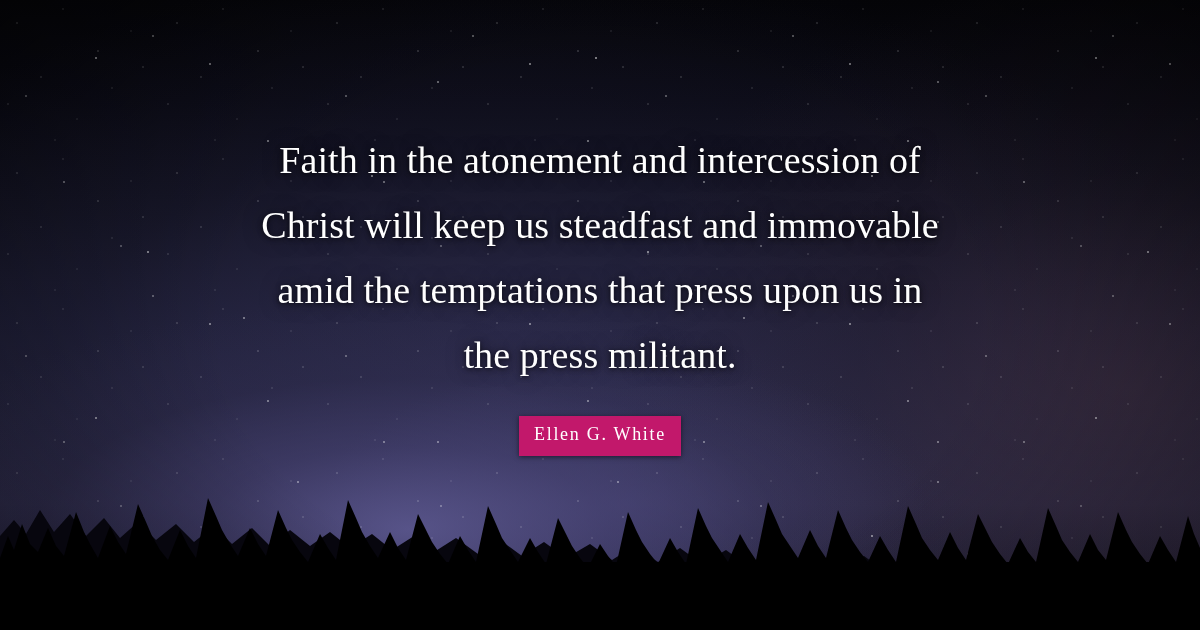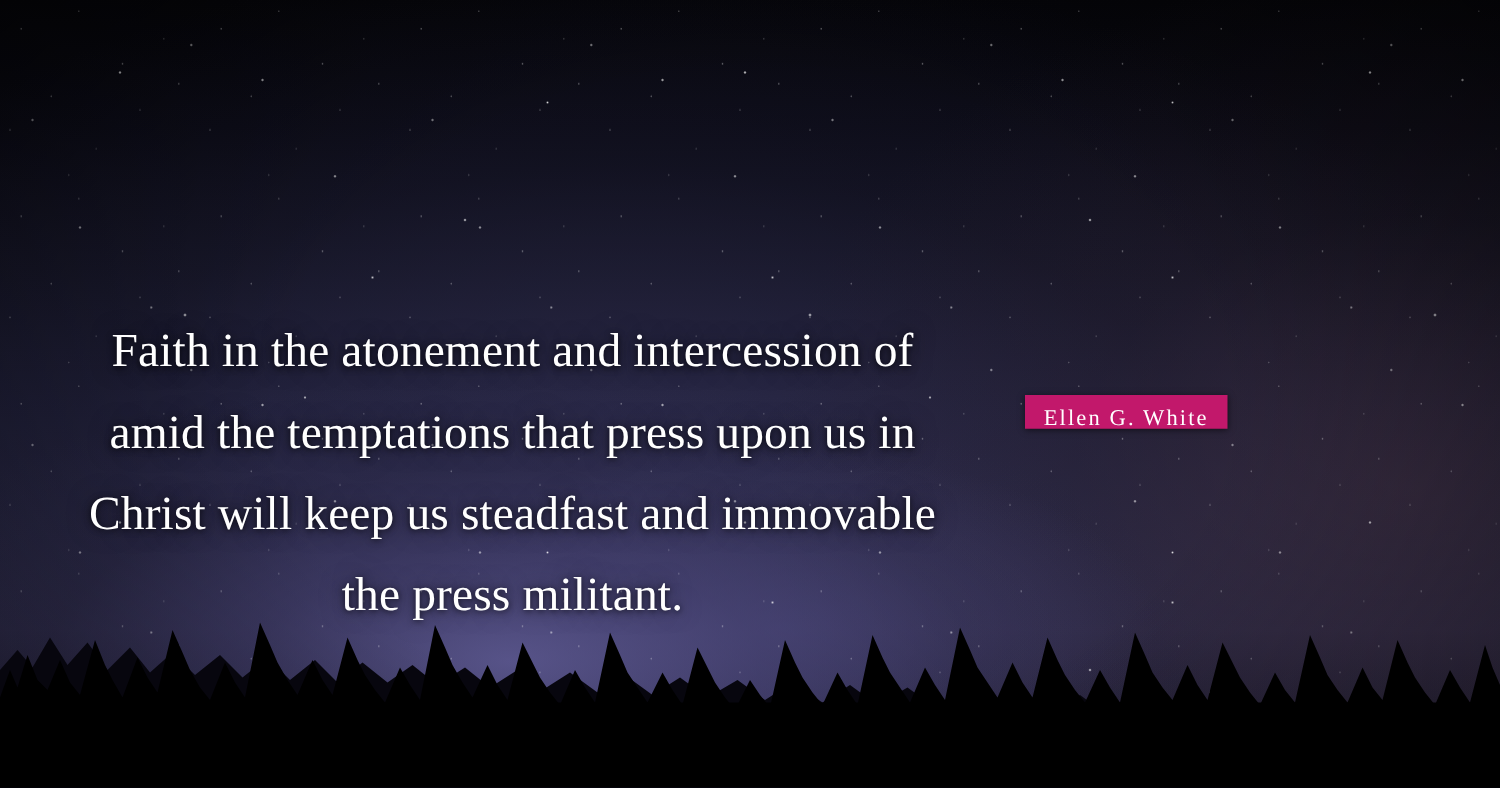--- a/index.html
+++ b/index.html
@@ -129,21 +129,21 @@
     left:0; right:0; bottom:0;
     height:68px;
     background:#000;
     pointer-events:none;
   }
 
   
   .content {
     position:absolute; inset:0;
     display:flex;
-    flex-direction:row;
+    flex-direction:column;
     align-items:center;
     z-index:5;
   }
 
   .quote {
     width:820px;
     margin-top:128px;
     text-align:center;
     color:#ffffff;
     font-family:"Liberation Serif", serif;
@@ -156,21 +156,21 @@
 
   .author-badge {
     margin-top:28px;
     display:inline-block;
     background:#c2186b;
     color:#ffffff;
     font-family:"Liberation Serif", serif;
     font-size:18px;
     line-height:1;
     letter-spacing:1.7px;
-    padding:9px 15px 0 15px;
+    padding:9px 15px 13px 15px;
     box-shadow:0 1px 5px rgba(0,0,0,.55);
   }
 
   
   .brand {
     position:absolute;
     left:0; right:0;
     bottom:38px;
     display:flex;
     align-items:center;
@@ -255,22 +255,22 @@
 
       <path fill="#000000" d="M0,138 L1200,132 L1200,190 L0,190 Z"></path>
     </svg>
   </div>
   <div class="ground"></div>
 
   <div class="content">
 
     <div class="quote">
       <span class="ln">Faith in the atonement and intercession of</span>
+      <span class="ln">Christ will keep us steadfast and immovable</span>
       <span class="ln">amid the temptations that press upon us in</span>
-      <span class="ln">Christ will keep us steadfast and immovable</span>
       <span class="ln">the press militant.</span>
     </div>
 
     <div class="author-badge">Ellen G. White</div>
 
   </div>
 
 
 </div>
 

